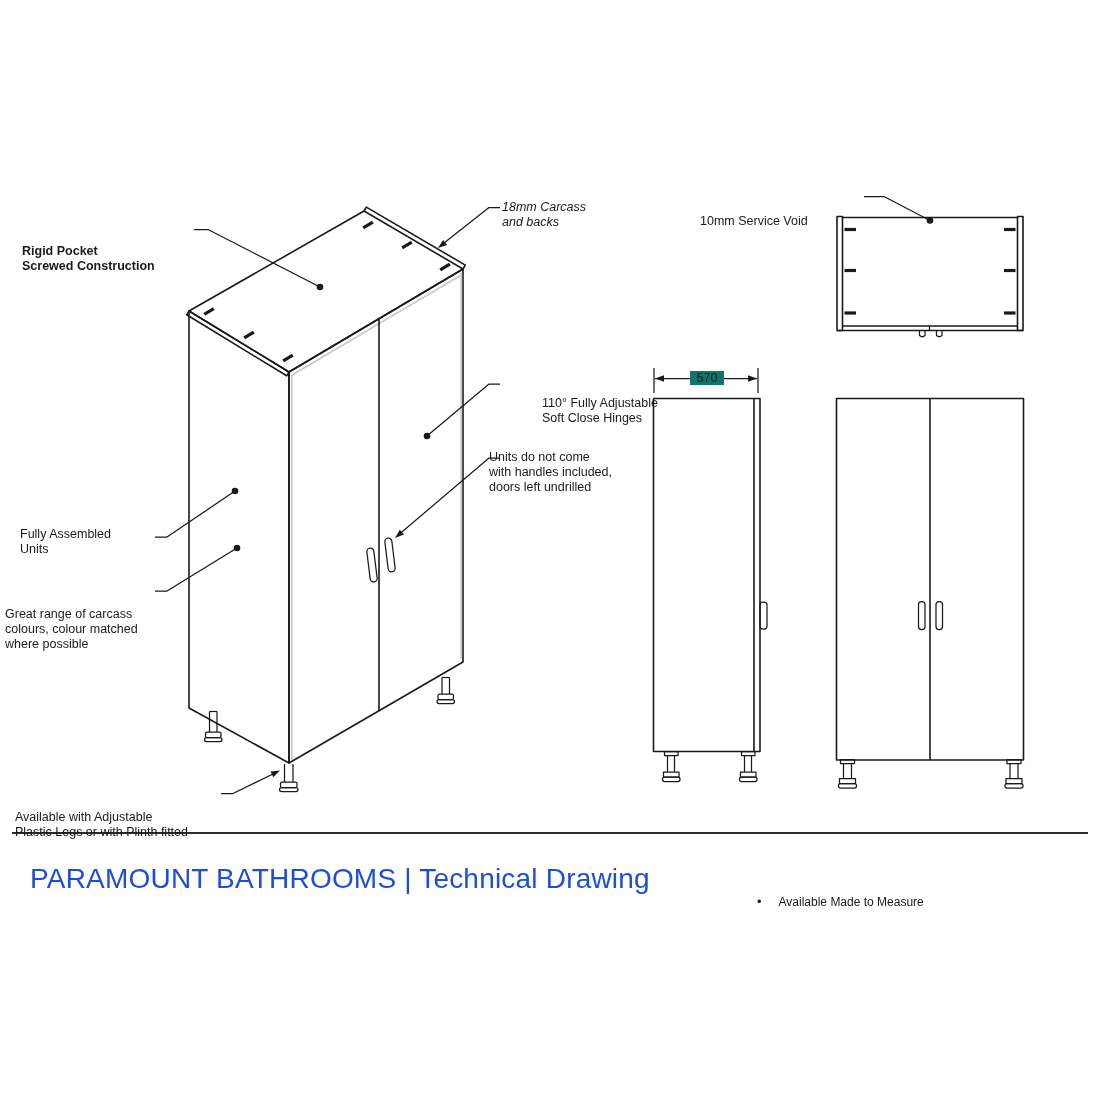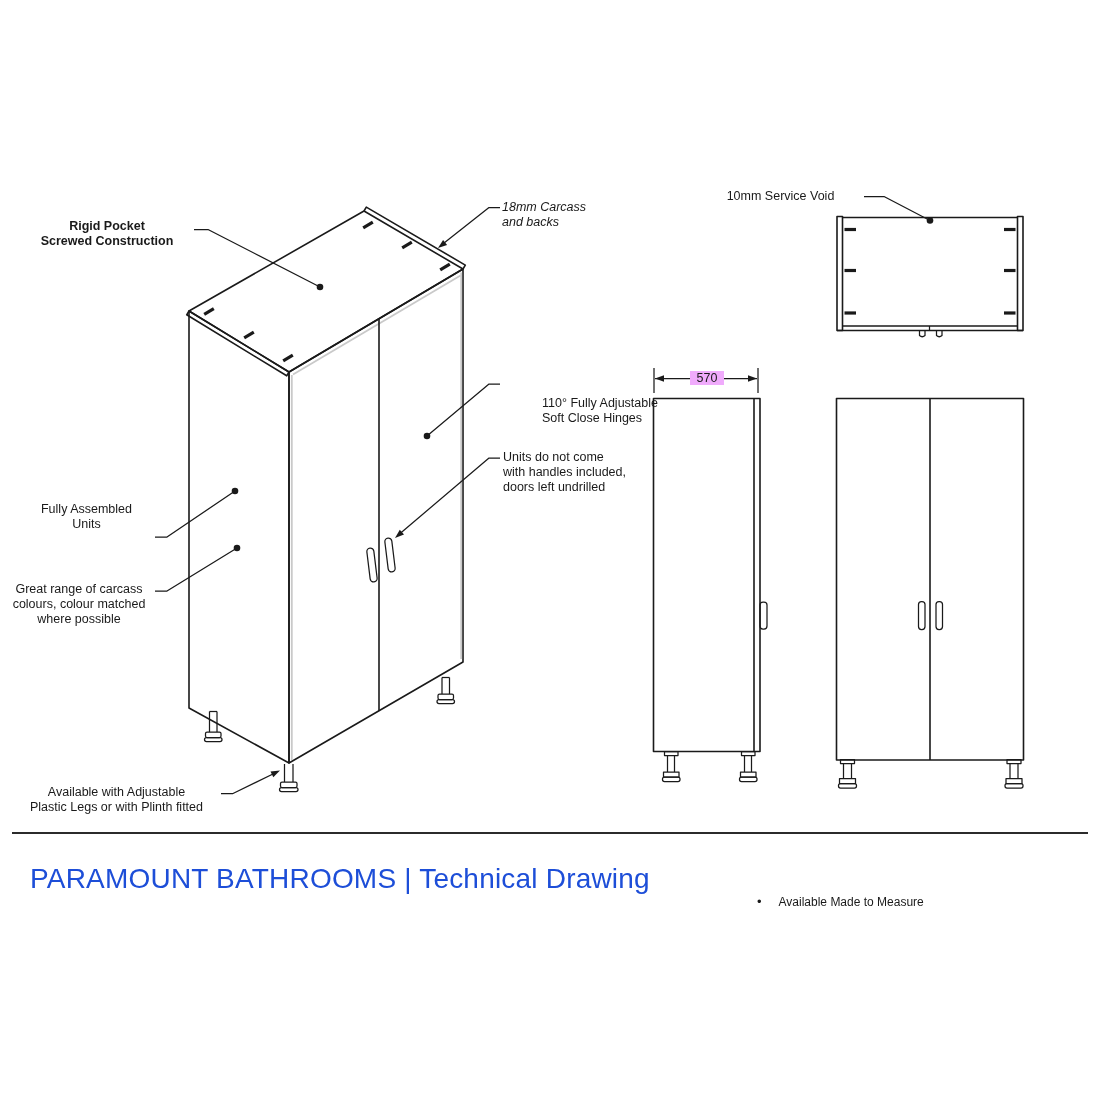--- a/index.html
+++ b/index.html
@@ -12,28 +12,28 @@
     overflow:hidden;
   }
   .canvas svg{position:absolute;left:0;top:0;}
   .ann{
     position:absolute;
     font-size:12.5px;
     line-height:1.18;
     white-space:pre-line;
     color:#1a1a1a;
   }
-  .ra{text-align:center;}
+  .ra{text-align:left;margin-top:25px;}
   .la{text-align:left;}
   .dim-label{
     position:absolute;
     left:690px;top:371px;width:34px;
     text-align:center;
     font-size:12.5px;
-    background:#f0abfc;
+    background:#0f766e;
     color:#1a1a1a;
   }
   .main-title{
     position:absolute;
     left:30px;top:863px;
     font-size:28px;
     letter-spacing:0.2px;
     white-space:nowrap;
     color:#1d4ed8;
   }
@@ -226,21 +226,21 @@
 
   <div class="ann ra" style="left:22px;top:219px;width:170px;font-weight:bold;">Rigid Pocket
 Screwed Construction</div>
 
   <div class="ann la" style="left:502px;top:200px;width:140px;font-style:italic;">18mm Carcass
 and backs</div>
 
   <div class="ann la" style="left:503px;top:396px;width:160px;margin-left:39px;">110° Fully Adjustable
 Soft Close Hinges</div>
 
-  <div class="ann la" style="left:503px;top:450px;width:160px;">Units do not come
+  <div class="ann la" style="left:489px;top:450px;width:160px;">Units do not come
 with handles included,
 doors left undrilled</div>
 
   <div class="ann ra" style="left:20px;top:502px;width:133px;">Fully Assembled
 Units</div>
 
   <div class="ann ra" style="left:15px;top:785px;width:203px;">Available with Adjustable
 Plastic Legs or with Plinth fitted</div>
 
   <div class="ann ra" style="left:5px;top:582px;width:148px;">Great range of carcass

